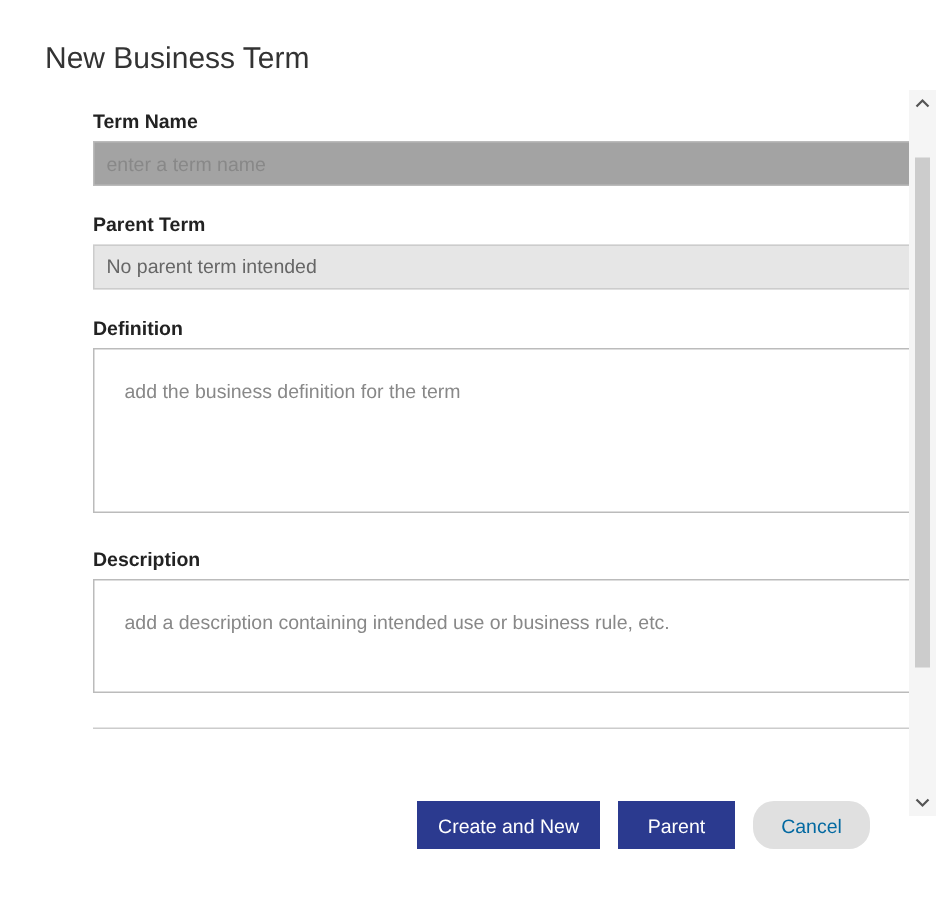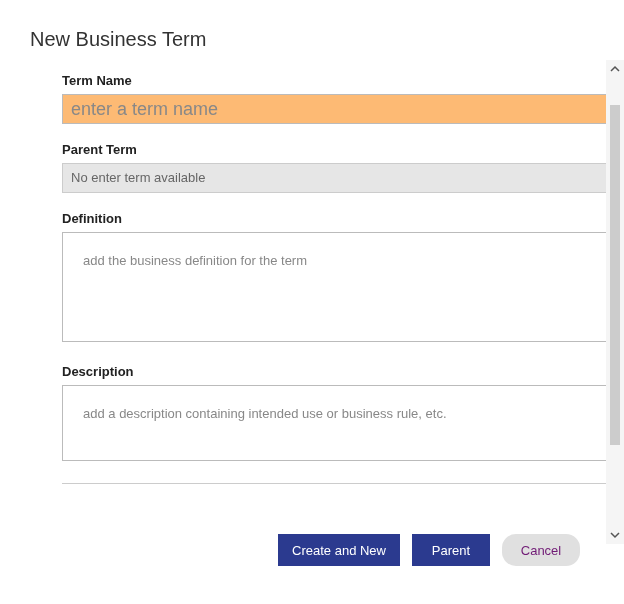--- a/index.html
+++ b/index.html
@@ -38,24 +38,24 @@
       font-size: 13px;
       font-weight: 600;
       color: #222;
       margin-bottom: 6px;
     }
     .text-input {
       width: 100%;
       height: 30px;
       border: 1px solid #bbb;
       padding: 4px 8px;
-      font-size: 18px;
+      font-size: 13px;
       font-family: inherit;
       color: #333;
-      background: #fdba74;
+      background: #a3a3a3;
     }
     .text-input::placeholder {
       color: #888;
     }
     .text-input.disabled {
       background: #e6e6e6;
       border: 1px solid #ccc;
       color: #666;
       padding: 6px 8px;
       font-size: 13px;
@@ -96,21 +96,21 @@
       font-family: inherit;
       border: none;
       cursor: pointer;
     }
     .btn-primary {
       background: #2b3a8f;
       color: #fff;
     }
     .btn-secondary {
       background: #e0e0e0;
-      color: #701a75;
+      color: #0369a1;
       border-radius: 14px;
     }
     .scrollbar-track {
       position: absolute;
       right: 0;
       top: 60px;
       width: 18px;
       bottom: 60px;
       background: #f5f5f5;
     }
@@ -150,21 +150,21 @@
 
   <div class="form-body">
 
     <div class="field-group">
       <label class="field-label">Term Name</label>
       <input type="text" class="text-input" placeholder="enter a term name" style="">
     </div>
 
     <div class="field-group">
       <label class="field-label">Parent Term</label>
-      <div class="text-input disabled">No enter term available</div>
+      <div class="text-input disabled">No parent term intended</div>
     </div>
 
     <div class="field-group">
       <label class="field-label">Definition</label>
       <textarea class="textarea" placeholder="add the business definition for the term" style=""></textarea>
     </div>
 
     <div class="field-group">
       <label class="field-label">Description</label>
       <textarea class="textarea description" placeholder="add a description containing intended use or business rule, etc." style=""></textarea>

